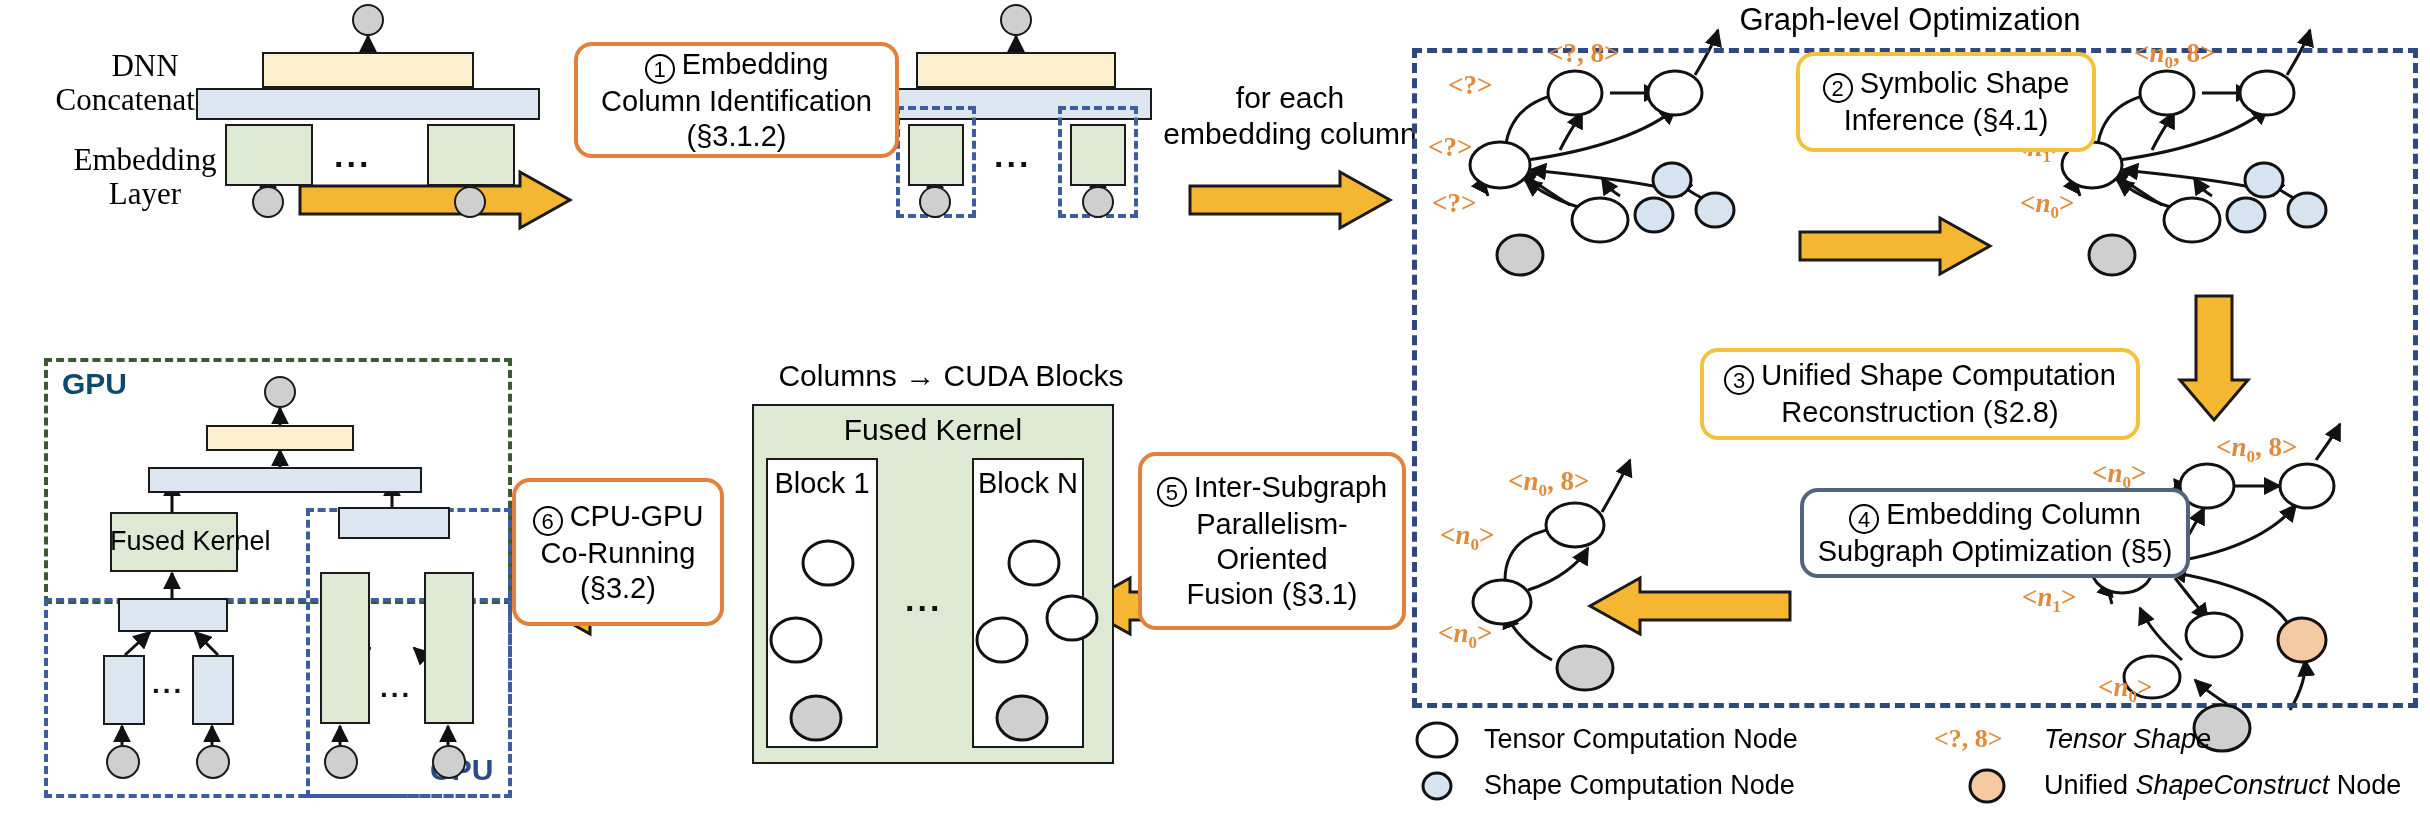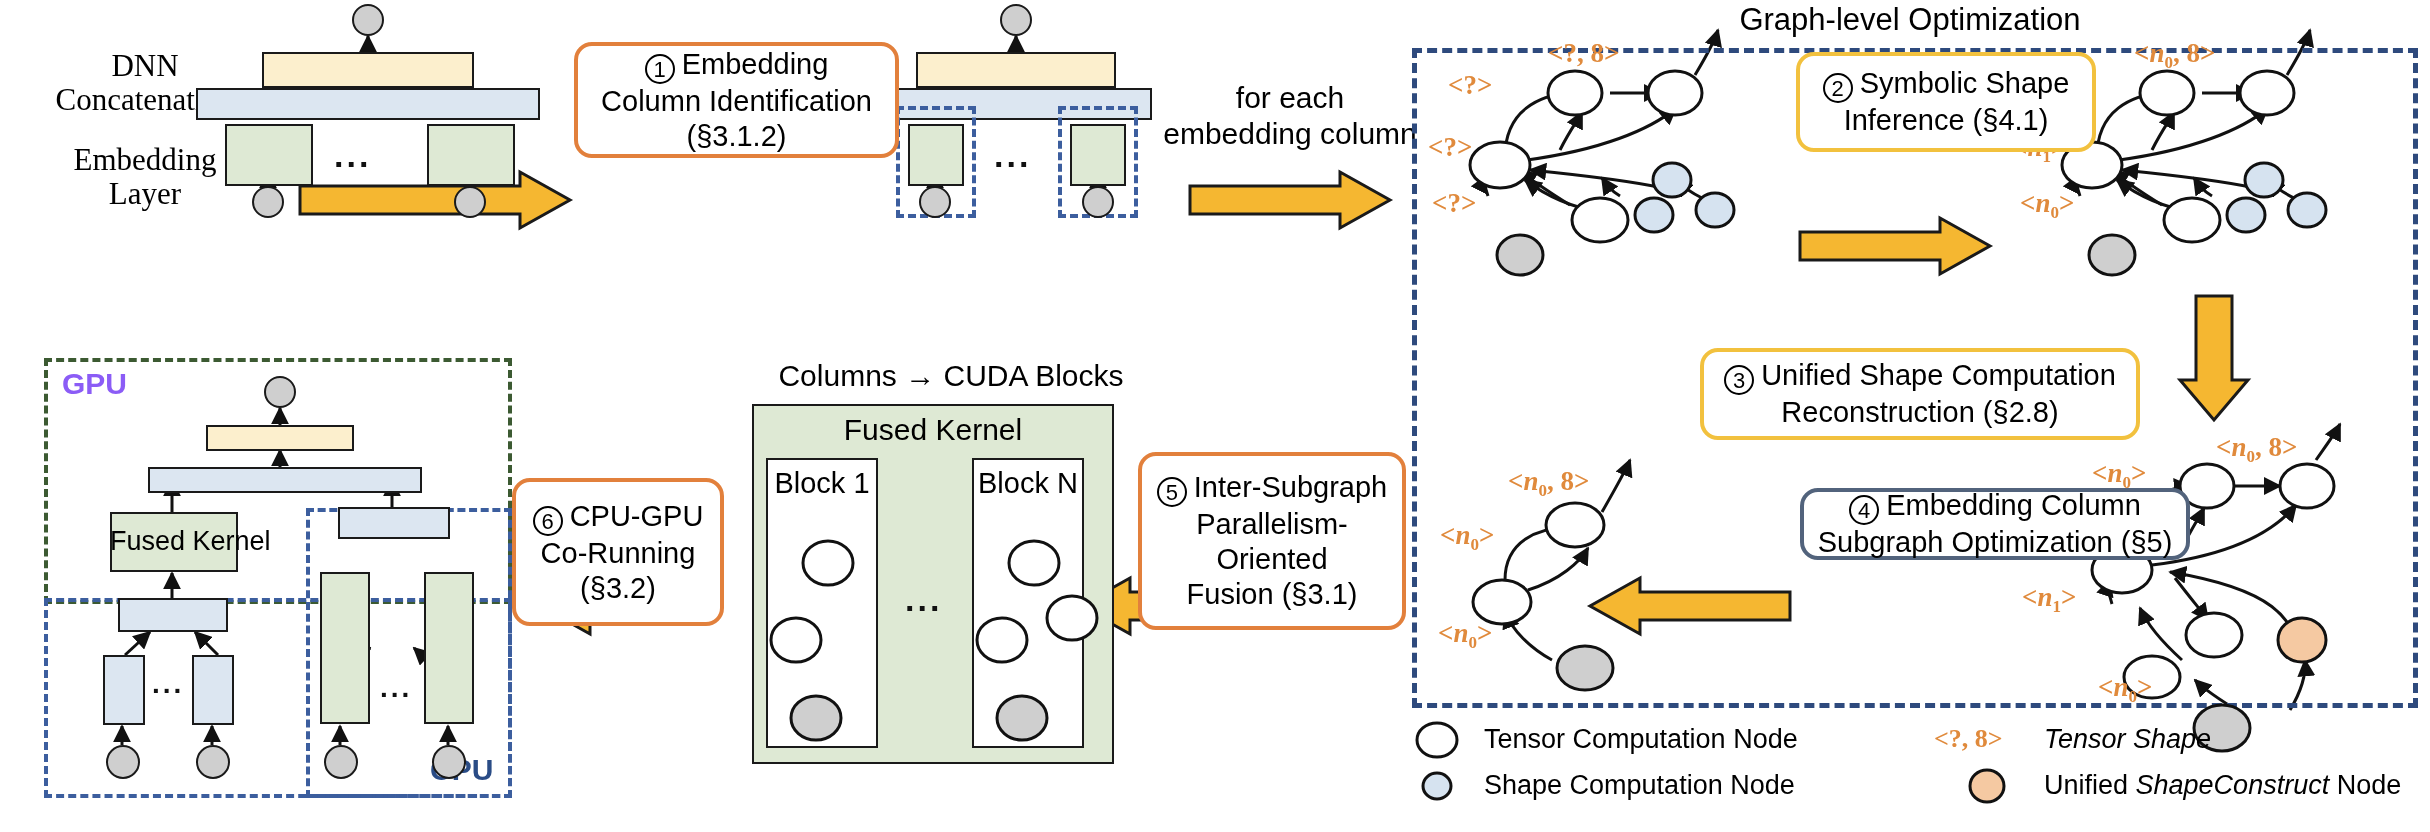--- a/index.html
+++ b/index.html
@@ -326,21 +326,21 @@
       <ellipse cx="90" cy="227" rx="28" ry="21" fill="#fff" stroke="#111" stroke-width="3"></ellipse>
       <ellipse cx="240" cy="190" rx="24" ry="22" fill="#F5C9A2" stroke="#111" stroke-width="3"></ellipse>
       <ellipse cx="160" cy="278" rx="28" ry="23" fill="#CFCFCF" stroke="#111" stroke-width="3"></ellipse>
     </svg>
   </div>
   <div class="shapetag" style="left:2092px; top:458px;">&lt;<i>n</i><sub>0</sub>&gt;</div>
   <div class="shapetag" style="left:2216px; top:432px;">&lt;<i>n</i><sub>0</sub>, 8&gt;</div>
   <div class="shapetag" style="left:2022px; top:582px;">&lt;<i>n</i><sub>1</sub>&gt;</div>
   <div class="shapetag" style="left:2098px; top:672px;">&lt;<i>n</i><sub>0</sub>&gt;</div>
 
-  <div class="stepbox navy" style="left:1800px; top:488px; width:390px; height:72px;">
+  <div class="stepbox navy" style="left:1800px; top:488px; width:390px; height:90px;">
     <div>
       <span class="circnum">4</span><span>Embedding Column</span><br>
       <span>Subgraph Optimization (§5)</span>
     </div>
   </div>
 
   <div class="abs">
     <svg width="260" height="210" style="position:absolute; left:1440px; top:470px; overflow:visible;">
       <ellipse cx="135" cy="55" rx="29" ry="22" fill="#fff" stroke="#111" stroke-width="3"></ellipse>
       <ellipse cx="62" cy="132" rx="29" ry="22" fill="#fff" stroke="#111" stroke-width="3"></ellipse>
@@ -400,21 +400,21 @@
 
   <div class="stepbox orange" style="left:512px; top:478px; width:212px; height:148px;">
     <div>
       <span class="circnum">6</span><span>CPU-GPU</span><br>
       <span>Co-Running</span><br>
       <span>(§3.2)</span>
     </div>
   </div>
 
   <div class="dash dash-green" style="left:44px; top:358px; width:468px; height:246px;"></div>
-  <div class="txt" style="left:62px; top:366px; font-size:30px; font-weight:bold; color:#8b5cf6; text-align:center;">GPU</div>
+  <div class="txt" style="left:62px; top:366px; font-size:30px; font-weight:bold; color:#0c4a6e; text-align:center;">GPU</div>
 
   <div class="dash dash-blue" style="left:44px; top:598px; width:468px; height:200px;"></div>
   <div class="dash dash-blue" style="left:306px; top:508px; width:206px; height:290px;"></div>
   <div class="txt" style="left:430px; top:752px; font-size:30px; font-weight:bold; color:#2A4C86; text-align:left;">CPU</div>
 
   <div class="circ" style="left:264px; top:376px; width:32px; height:32px;"></div>
   <div class="nbox c-yellow" style="left:206px; top:425px; width:148px; height:26px;"></div>
   <div class="nbox c-blue" style="left:148px; top:467px; width:274px; height:26px;"></div>
   <div class="nbox c-green" style="left:110px; top:512px; width:128px; height:60px;"></div>
   <div class="txt" style="left:110px; top:526px; width:128px; font-size:27px;">Fused Kernel</div>

